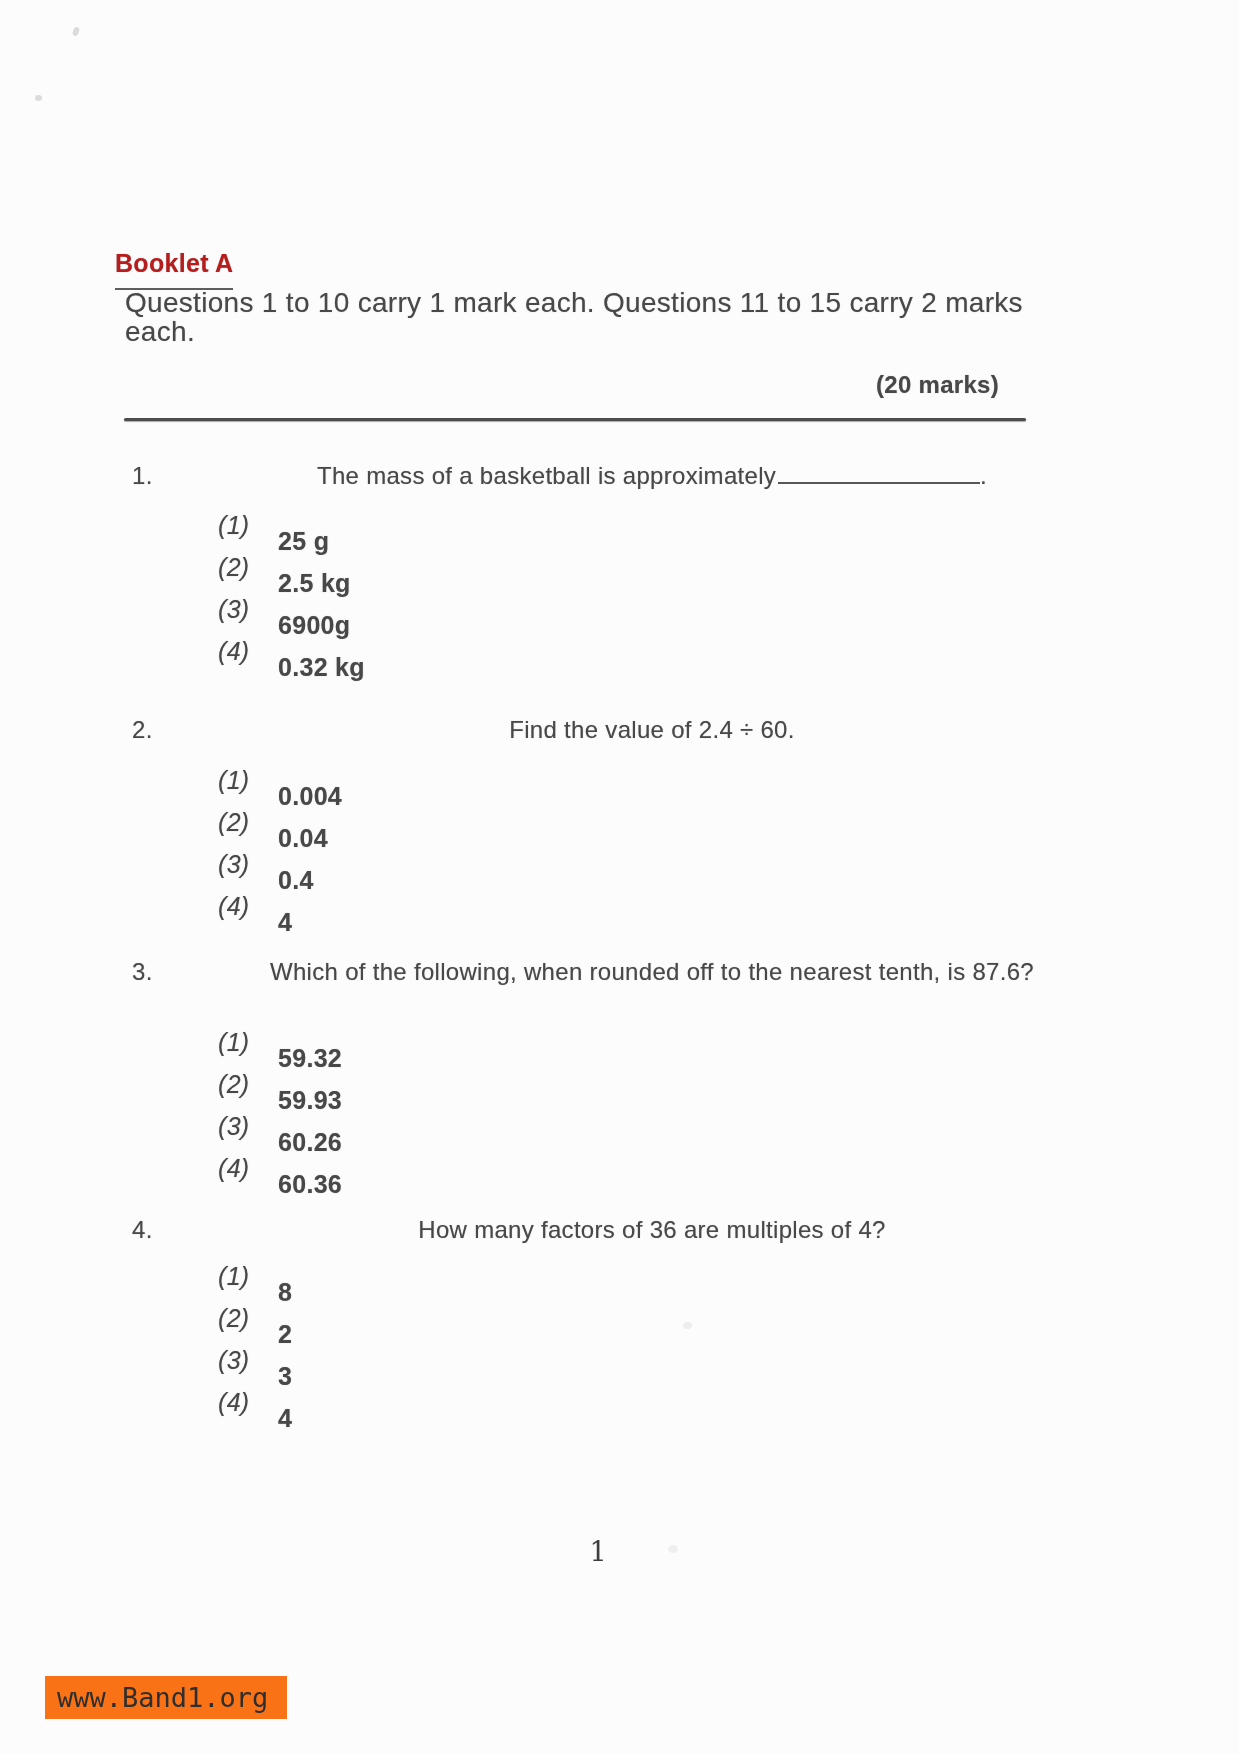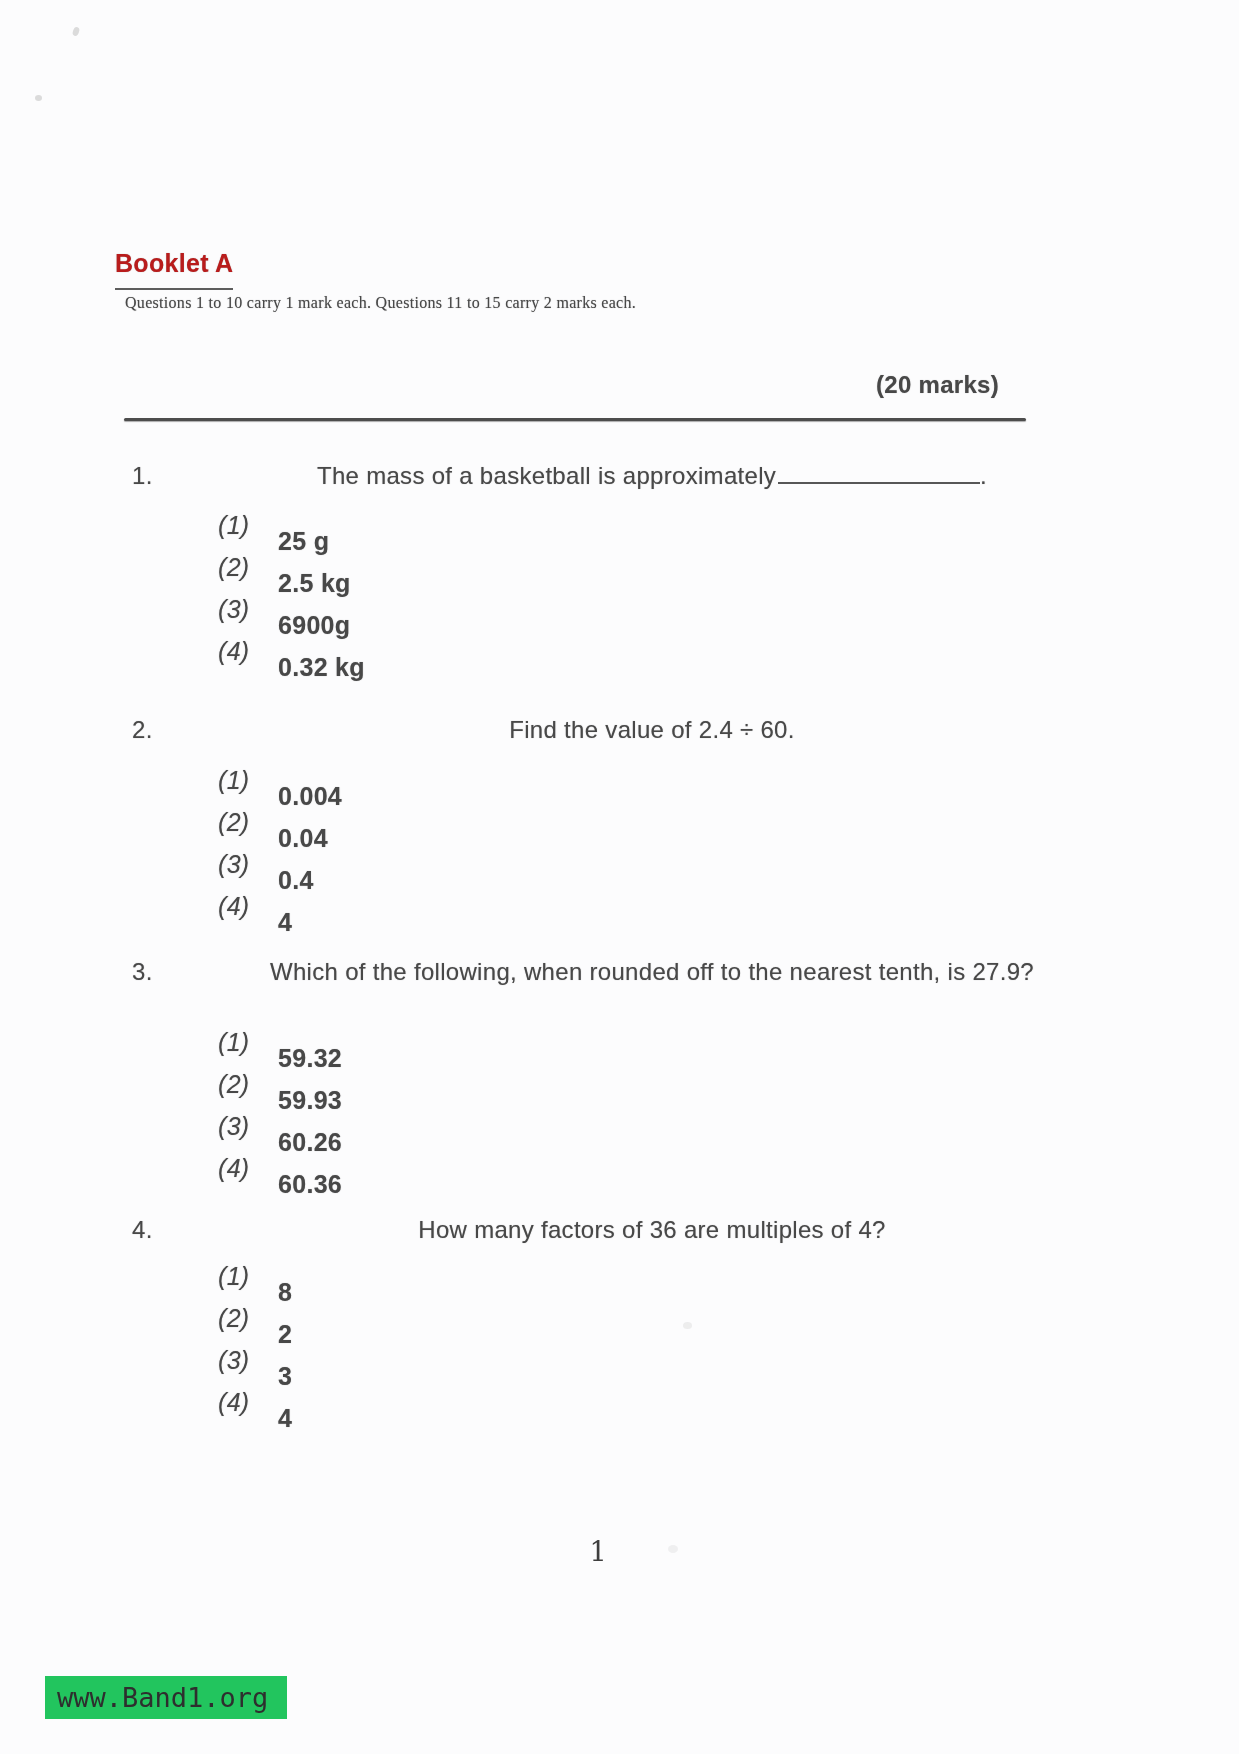--- a/index.html
+++ b/index.html
@@ -22,21 +22,21 @@
   #speck4{left:668px;top:1545px;width:10px;height:8px;opacity:.2;}
 
   .title{
     position:absolute;left:115px;top:249px;
     font-size:25px;font-weight:bold;color:#b91c1c;
     border-bottom:2px solid rgba(65,65,65,.85);
     padding-bottom:10px;
   }
   .instr{
     position:absolute;left:125px;top:289px;width:960px;
-    font-size:16px;line-height:28.6px;font-family:Liberation Serif, serif;
+    font-size:28px;line-height:28.6px;
   }
   .marks{
     position:absolute;left:855px;top:371px;width:165px;
     font-size:24px;font-weight:bold;text-align:center;
   }
   .divider{
     position:absolute;left:124px;top:418px;width:902px;height:3px;
     background:#4d4d4d;box-shadow:0 1px 1px rgba(90,90,90,.5);
     border-radius:2px;
   }
@@ -58,21 +58,21 @@
   #q3 .o1{top:70px;}  #q3 .o2{top:112px;} #q3 .o3{top:154px;} #q3 .o4{top:196px;}
   #q4 .o1{top:46px;}  #q4 .o2{top:88px;}  #q4 .o3{top:130px;} #q4 .o4{top:172px;}
   .opt{height:34px;}
 
   .pagenum{
     position:absolute;left:560px;top:1536px;width:76px;text-align:center;
     font-family:"DejaVu Serif", serif;font-size:27px;color:#3e3e3e;
   }
   .watermark{
     position:absolute;left:45px;top:1676px;width:242px;height:43px;
-    background:#22c55e;display:flex;align-items:center;
+    background:#f97316;display:flex;align-items:center;
     font-family:"DejaVu Sans Mono", monospace;
     font-size:27px;color:#2e2e2e;padding-left:12px;box-sizing:border-box;
     letter-spacing:0;
   }
 </style>
 </head>
 <body>
 
 <div class="page">
 
@@ -128,21 +128,21 @@
       <span class="oval">0.4</span>
     </div>
     <div class="opt o4">
       <span class="olabel">(4)</span>
       <span class="oval">4</span>
     </div>
   </div>
 
   <div class="q ink" id="q3">
     <div class="qnum">3.</div>
-    <div class="qtext">Which of the following, when rounded off to the nearest tenth, is 27.9?</div>
+    <div class="qtext">Which of the following, when rounded off to the nearest tenth, is 87.6?</div>
     <div class="opt o1">
       <span class="olabel">(1)</span>
       <span class="oval">59.32</span>
     </div>
     <div class="opt o2">
       <span class="olabel">(2)</span>
       <span class="oval">59.93</span>
     </div>
     <div class="opt o3">
       <span class="olabel">(3)</span>

